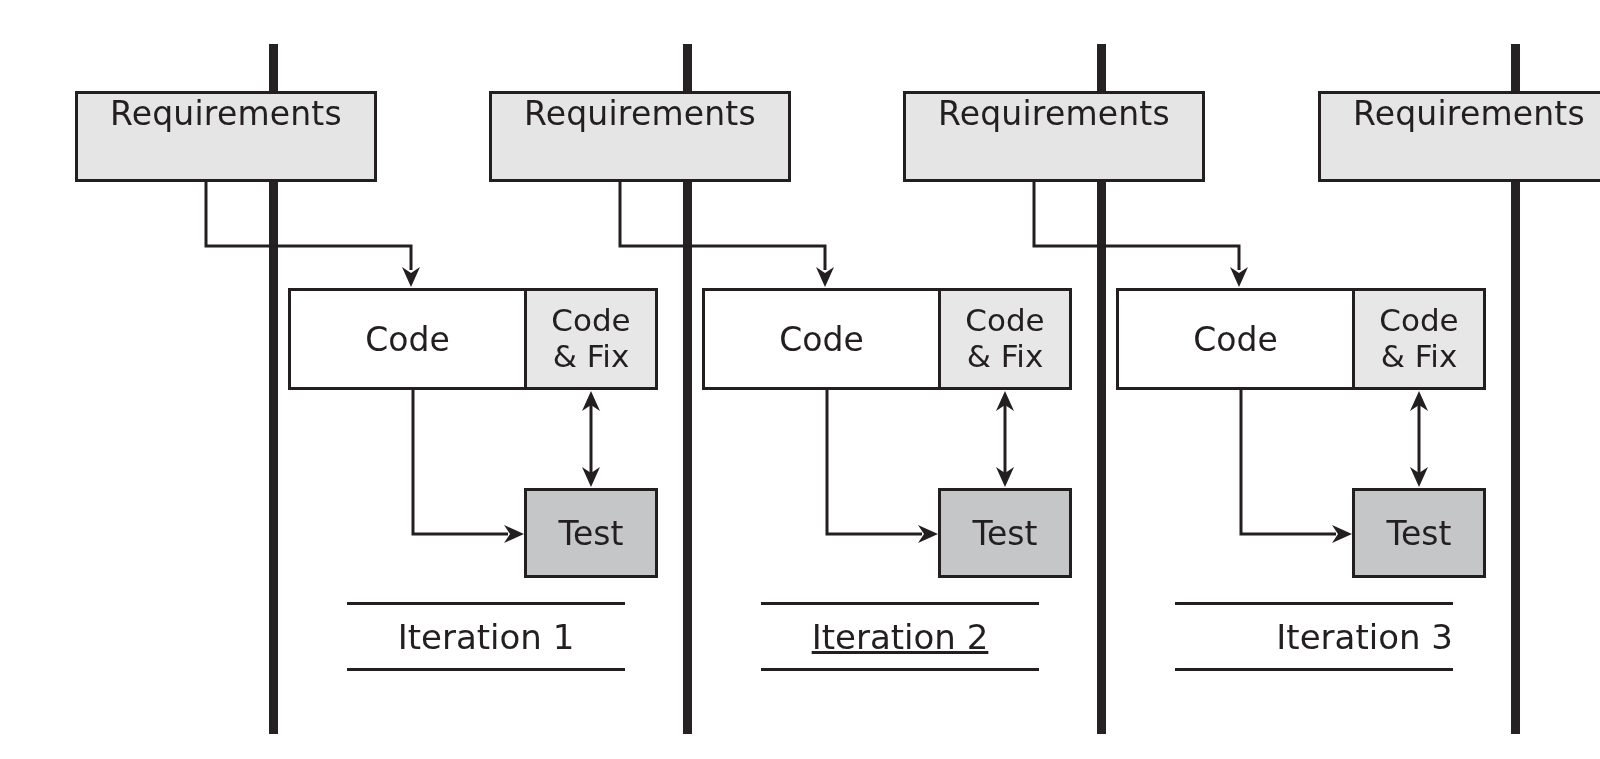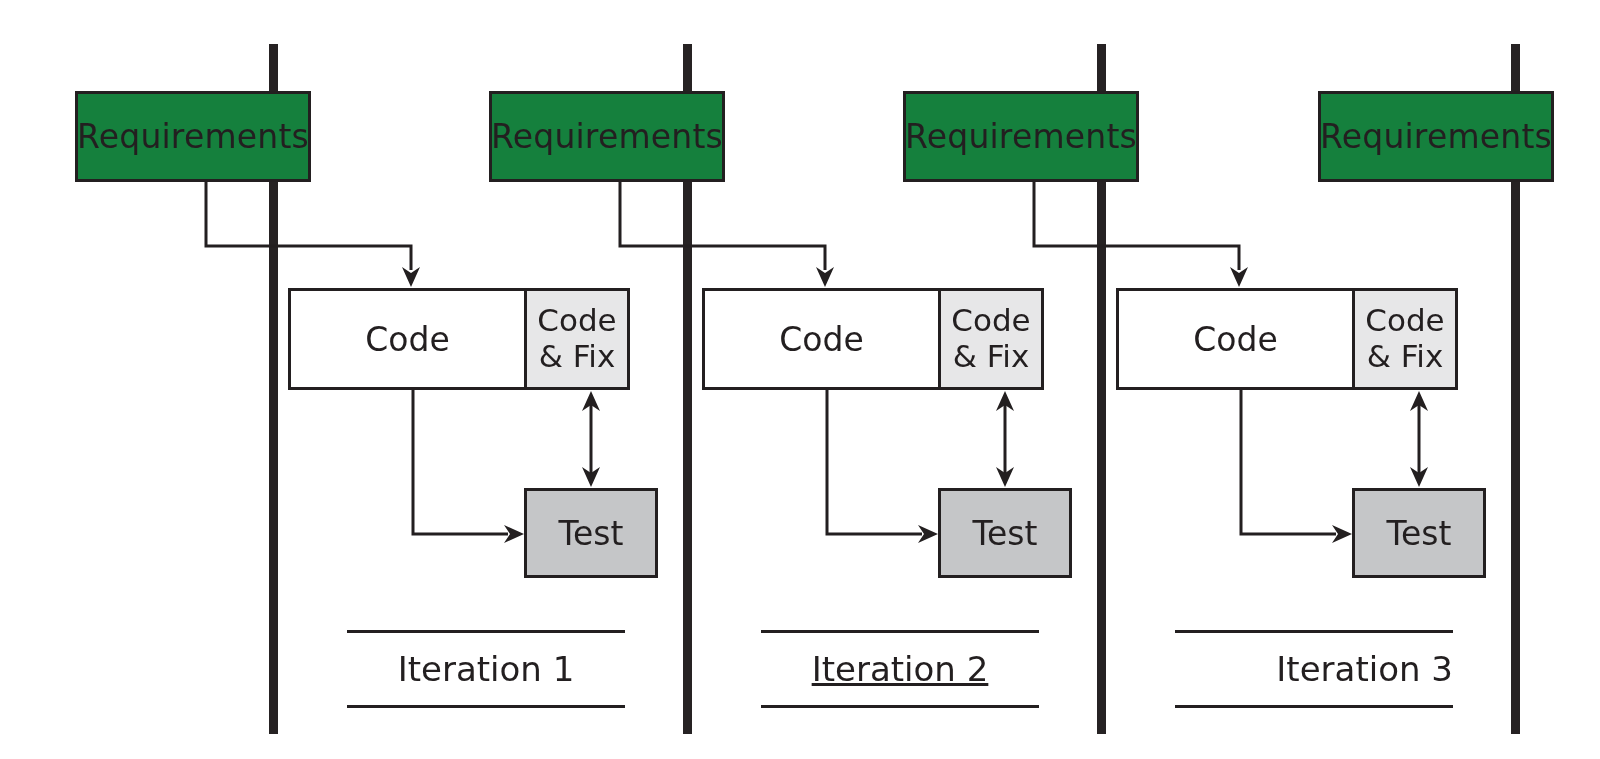--- a/index.html
+++ b/index.html
@@ -5,45 +5,45 @@
   html,body{margin:0;padding:0;background:#ffffff;}
   #stage{
     position:relative;width:1600px;height:759px;background:#ffffff;overflow:hidden;
     font-family:"DejaVu Sans","Liberation Sans",sans-serif;color:#231f20;
   }
   .timeline{
     position:absolute;top:44px;width:9px;height:690px;background:#262223;z-index:1;
   }
   #connector-layer{position:absolute;left:0;top:0;z-index:2;}
   .req-box{
-    position:absolute;top:91px;width:236px;height:91px;box-sizing:border-box;
-    border:3px solid #231f20;background:#15803d;z-index:3;
-    display:flex;align-items:center;justify-content:center;
+    position:absolute;top:91px;width:302px;height:91px;box-sizing:border-box;
+    border:3px solid #231f20;background:#e5e5e5;z-index:3;
+    display:flex;align-items:flex-start;justify-content:center;
     font-size:33px;letter-spacing:0.2px;
   }
   .code-group{
-    position:absolute;top:288px;width:342px;height:102px;box-sizing:border-box;
+    position:absolute;top:288px;width:370px;height:102px;box-sizing:border-box;
     border:3px solid #231f20;background:#ffffff;z-index:3;display:flex;
   }
   .code-cell{
     width:233px;box-sizing:border-box;display:flex;align-items:center;justify-content:center;
     font-size:33px;background:#ffffff;
   }
   .codefix-cell{
     flex:1;box-sizing:border-box;border-left:3px solid #231f20;background:#e7e7e8;
     display:flex;flex-direction:column;align-items:center;justify-content:center;
     font-size:31px;line-height:1.16;text-align:center;
   }
   .test-box{
     position:absolute;top:488px;width:134px;height:90px;box-sizing:border-box;
     border:3px solid #231f20;background:#c5c6c8;z-index:3;
     display:flex;align-items:center;justify-content:center;font-size:33px;
   }
   .iter-label{
-    position:absolute;top:630px;width:278px;height:78px;box-sizing:border-box;
+    position:absolute;top:602px;width:278px;height:69px;box-sizing:border-box;
     border-top:3px solid #231f20;border-bottom:3px solid #231f20;z-index:3;
     display:flex;align-items:center;justify-content:center;font-size:34px;
   }
 </style>
 </head>
 <body>
 
 <div id="stage">
   <svg id="connector-layer" width="1600" height="759" viewBox="0 0 1600 759">
       <path d="M 206 182 V 246 H 411 V 270" fill="none" stroke="#231f20" stroke-width="3"></path>

